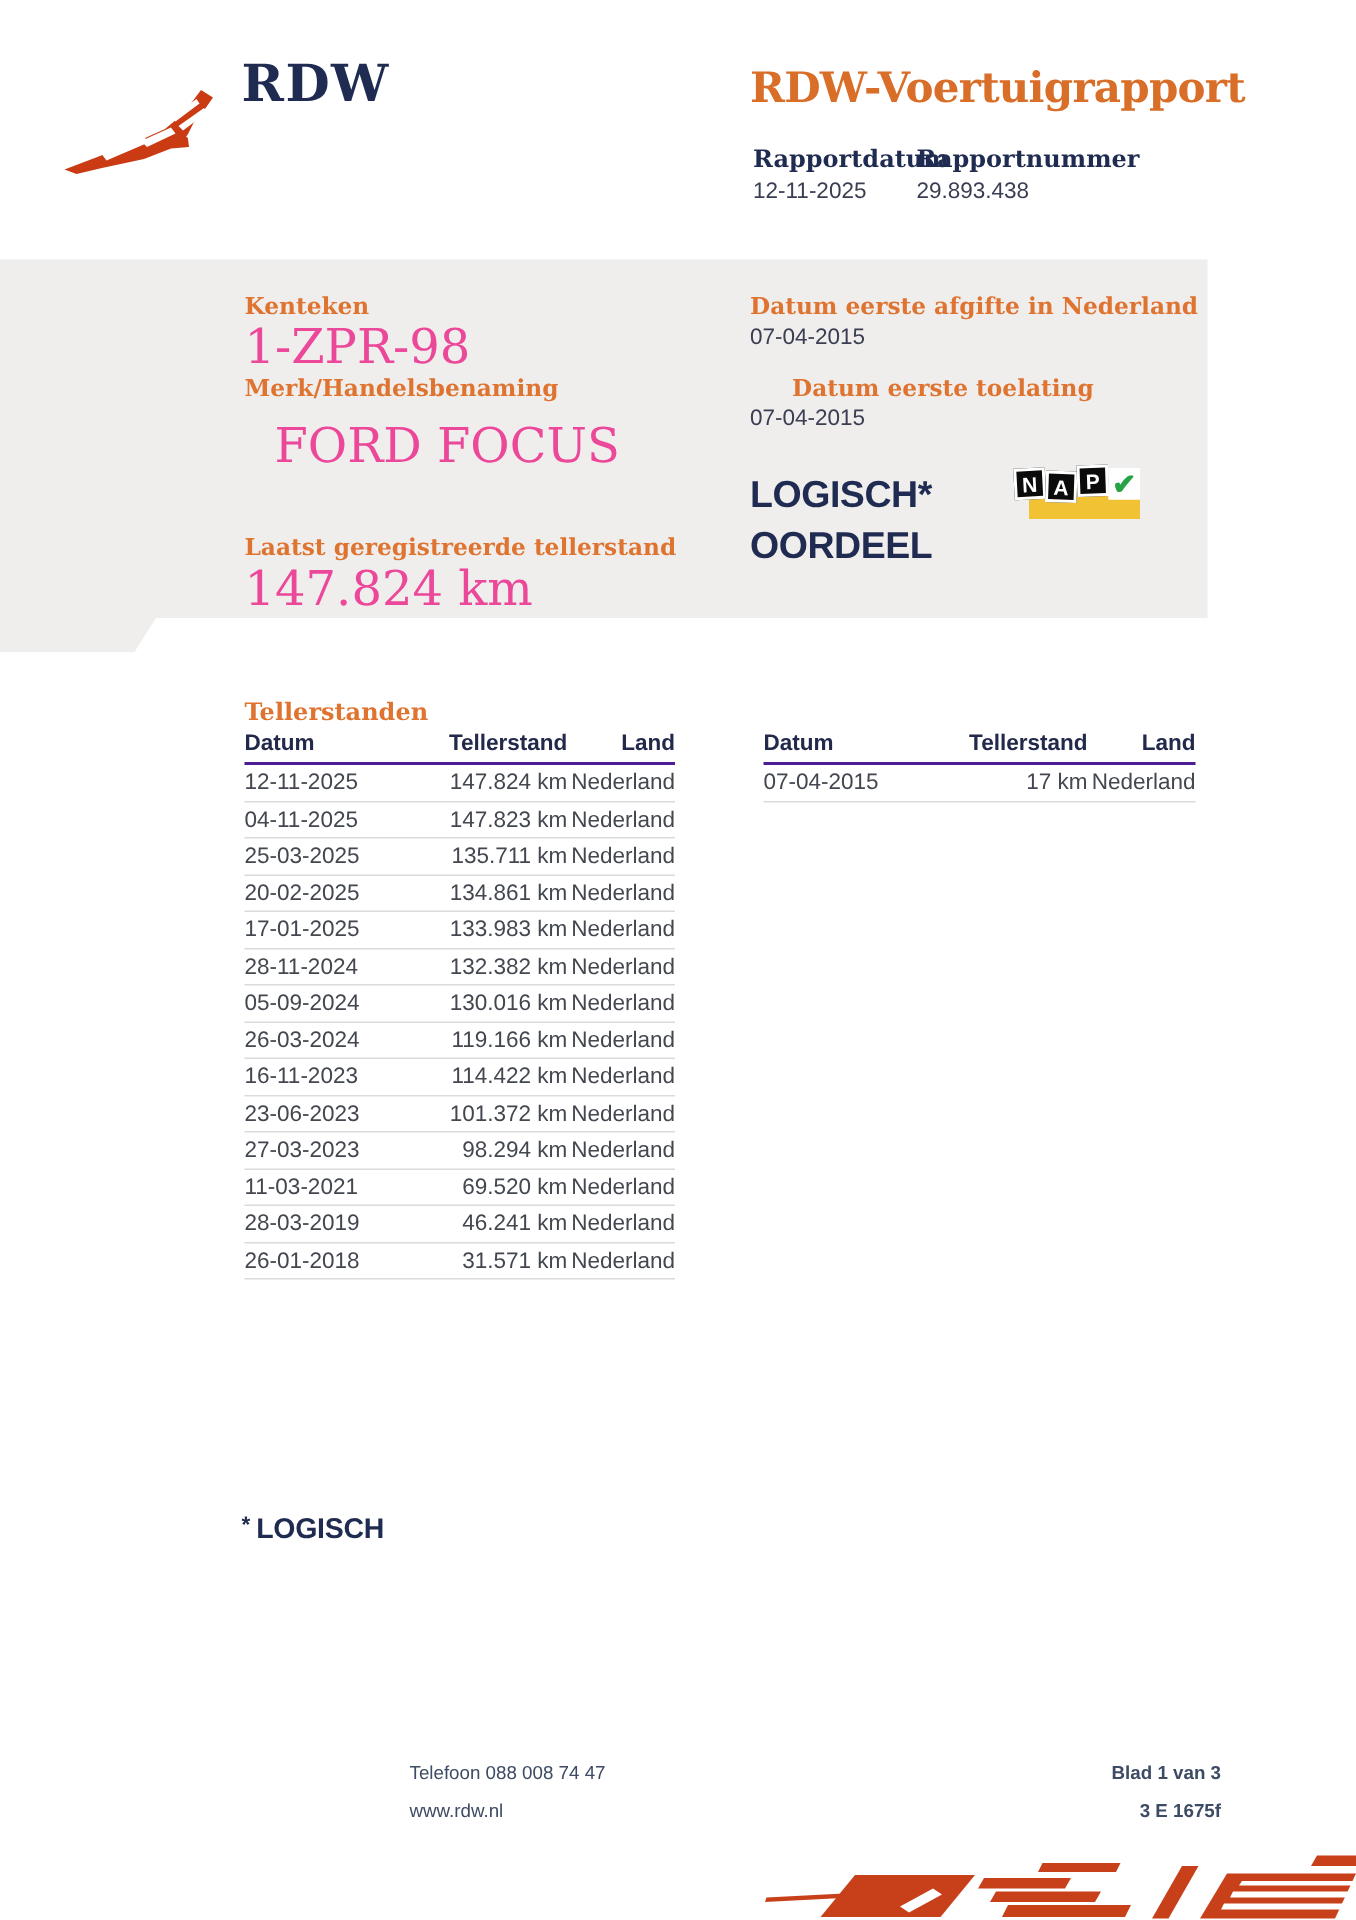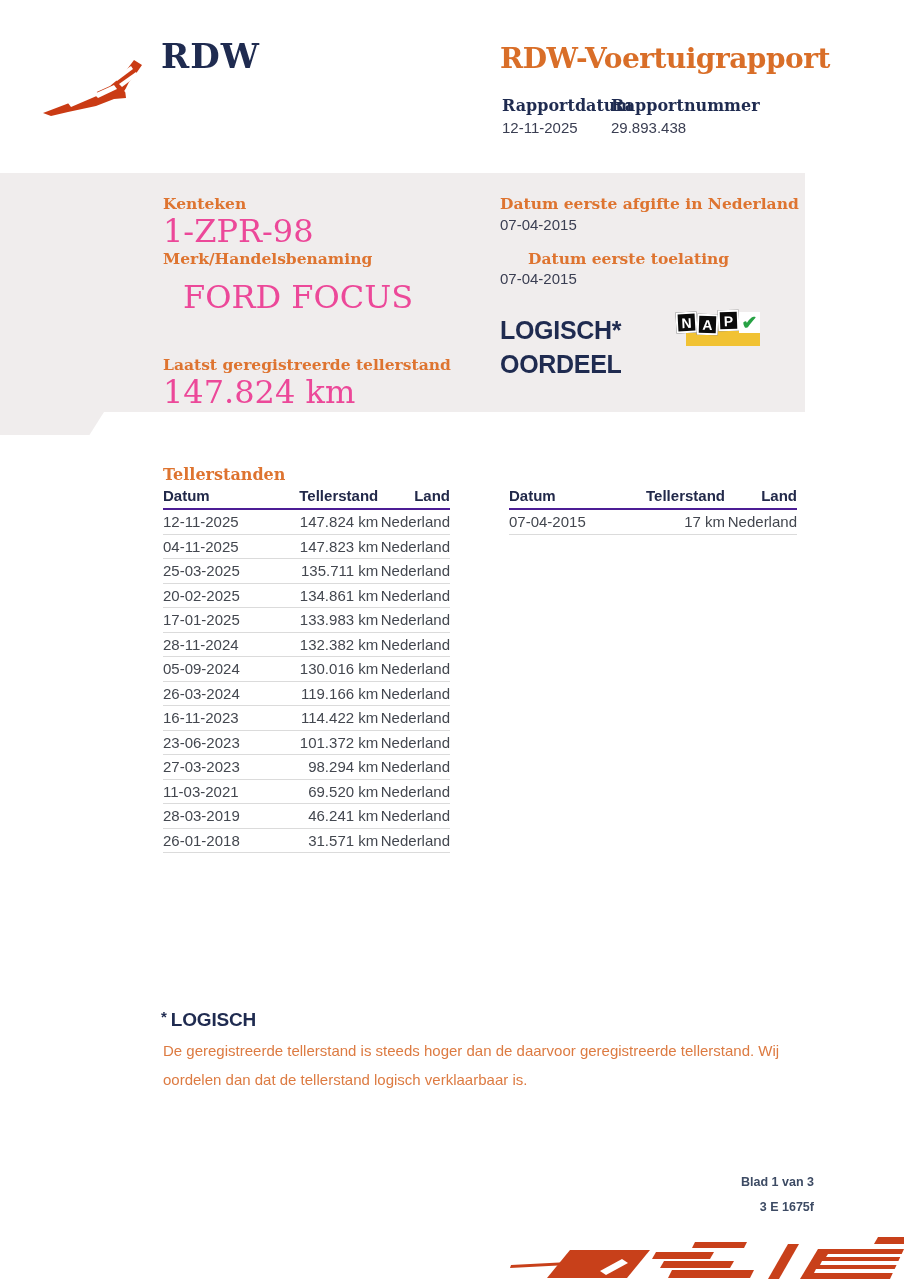--- a/index.html
+++ b/index.html
@@ -222,22 +222,25 @@
           <div class="tcell c0">07-04-2015</div>
           <div class="tcell c1">17 km</div>
           <div class="tcell c2">Nederland</div>
         </div>
       </div>
   </div>
 
   <div class="footnote-head">
     <span class="star">*</span><span class="word">LOGISCH</span>
   </div>
-  <p class="footnote-text">De geregistreerde tellerstand is steeds hoger dan de daarvoor geregistreerde tellerstand. Wij oordelen dan dat de tellerstand logisch verklaarbaar is.</p>
-
+
+  <div class="foot col2">
+    <div>Telefoon 088 008 74 47</div>
+    <div>www.rdw.nl</div>
+  </div>
   <div class="foot col3">
     <div>Blad 1 van 3</div>
     <div>3 E 1675f</div>
   </div>
 
   <svg class="speed-art" viewBox="0 0 402 47" aria-hidden="true">
     <g fill="currentColor">
       <polygon points="8,35 66,32 67,29 9,32"></polygon>
       <polygon points="45,45 125,45 148,17 68,17"></polygon>
       <polygon points="150,26 208,26 212,19 154,19"></polygon>

